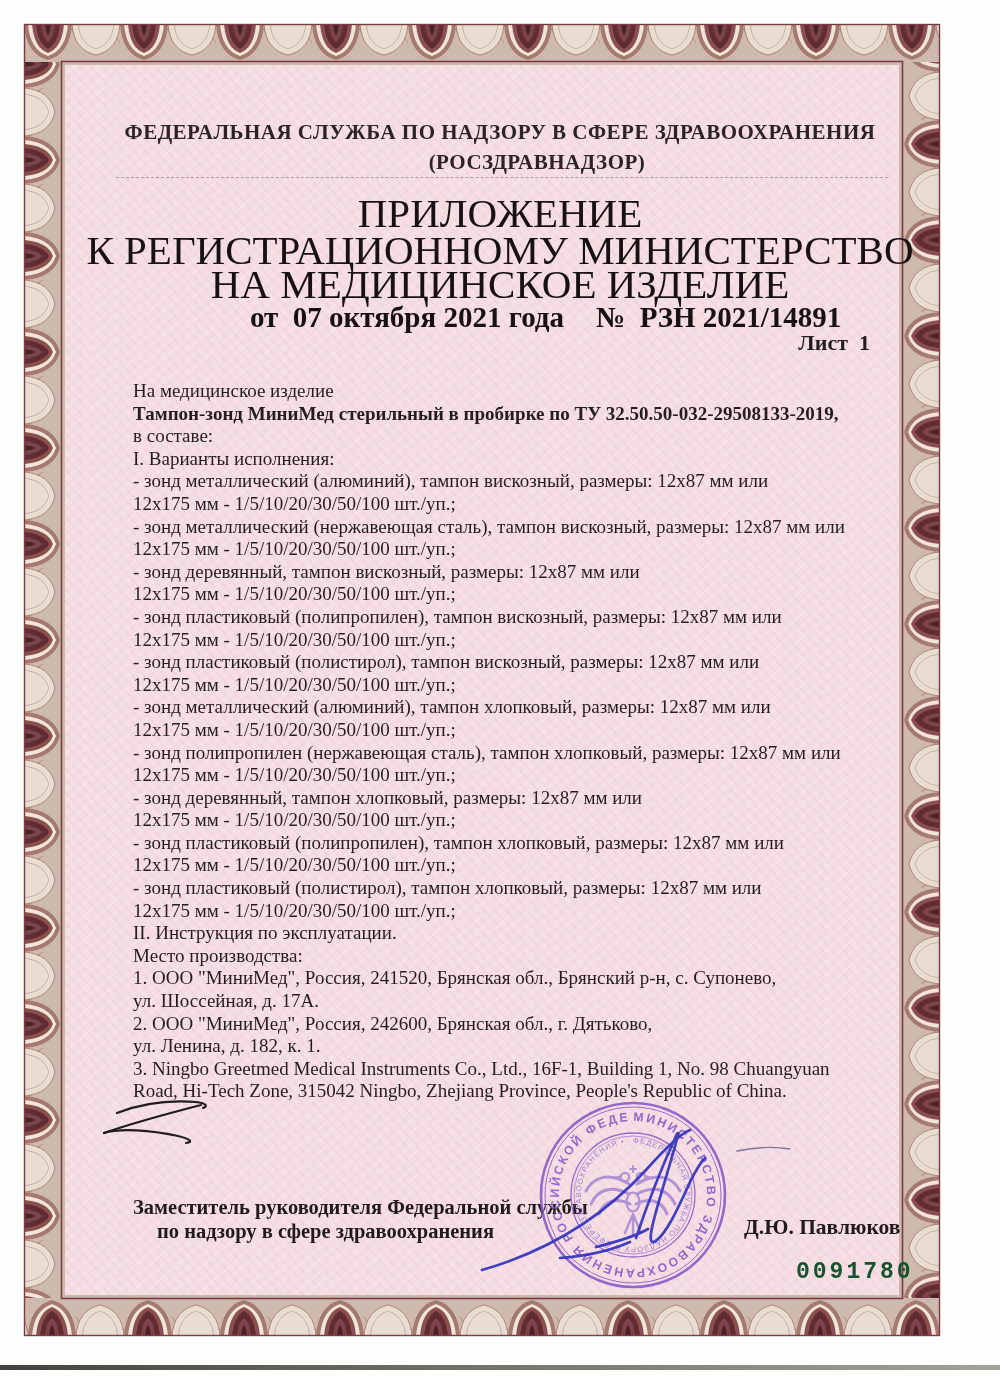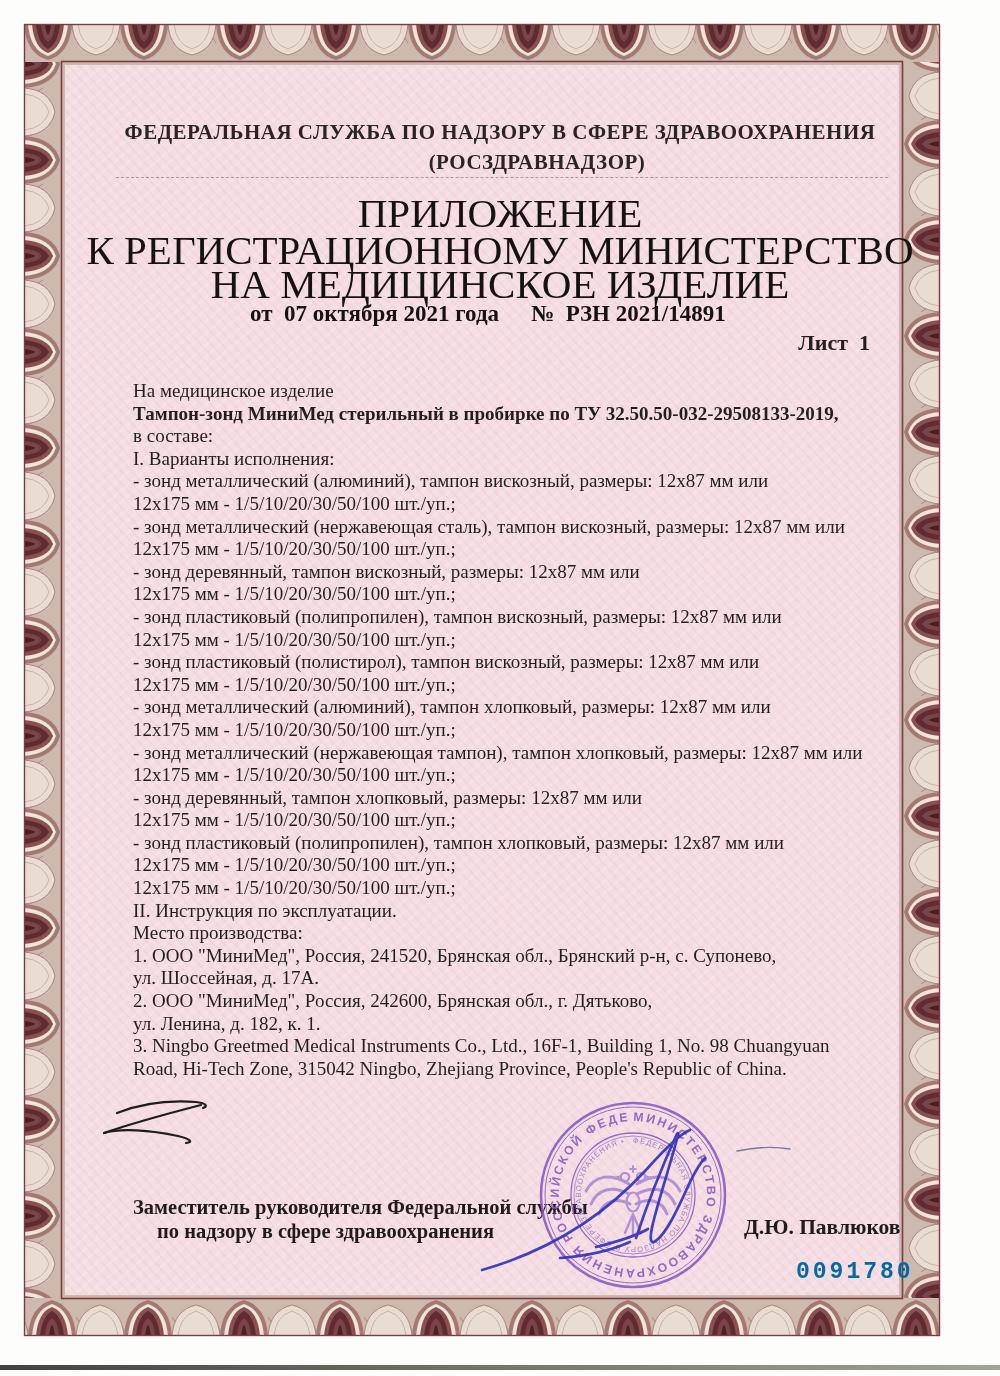--- a/index.html
+++ b/index.html
@@ -10,31 +10,31 @@
   .paper{position:absolute;left:65px;top:65px;width:834px;height:1230px;
     background-color:#f5dee3;
     background-image:
       repeating-linear-gradient(48deg, rgba(226,178,192,.16) 0 2px, rgba(0,0,0,0) 2px 8px),
       repeating-linear-gradient(-41deg, rgba(249,228,234,.5) 0 3px, rgba(0,0,0,0) 3px 9px),
       repeating-linear-gradient(90deg, rgba(238,205,214,.12) 0 5px, rgba(0,0,0,0) 5px 13px);}
   .t{position:absolute;color:#241d20;white-space:pre;font-weight:bold;}
   .center{left:0;width:1000px;text-align:center;}
   .hdr{font-size:21px;letter-spacing:.5px;color:#2c2327;}
   .ttl{font-size:41px;font-weight:normal;color:#171114;}
-  .dateline{top:301px;left:250px;font-size:23px;font-weight:bold;display:flex;gap:32px;color:#171114;}
+  .dateline{top:301px;left:250px;font-size:29px;font-weight:bold;display:flex;gap:32px;color:#171114;}
   .sheet{top:330px;right:130px;font-size:22px;font-weight:bold;}
   .body-block{position:absolute;left:133px;top:380px;width:770px;font-size:19px;
     line-height:22.6px;color:#241d20;}
   .bl{white-space:nowrap;}
   .bold{font-weight:bold;}
   .dashes{position:absolute;left:116px;top:177px;width:772px;height:0;
     border-top:1.5px dashed rgba(118,98,104,.55);}
   .sig{font-size:20.5px;font-weight:bold;color:#201a1d;}
   .serial{position:absolute;left:796px;top:1259px;font-family:"Liberation Mono",monospace;
-    font-size:23px;letter-spacing:3px;color:#0369a1;font-weight:bold;}
+    font-size:23px;letter-spacing:3px;color:#14532d;font-weight:bold;}
   .stamp-svg{position:absolute;left:534px;top:1096px;opacity:.88;}
   .sign-svg{position:absolute;left:460px;top:1110px;}
   .zmark-svg{position:absolute;left:90px;top:1095px;}
   .scanline{position:absolute;left:0;top:1365px;width:1000px;height:5px;
     background:linear-gradient(to right,#23211d,#55584e 45%,#8e948a);opacity:.85;}
 </style>
 </head>
 <body>
 
 <div class="page">
@@ -98,26 +98,27 @@
     <div class="bl">- зонд металлический (нержавеющая сталь), тампон вискозный, размеры: 12х87 мм или</div>
     <div class="bl">12х175 мм - 1/5/10/20/30/50/100 шт./уп.;</div>
     <div class="bl">- зонд деревянный, тампон вискозный, размеры: 12х87 мм или</div>
     <div class="bl">12х175 мм - 1/5/10/20/30/50/100 шт./уп.;</div>
     <div class="bl">- зонд пластиковый (полипропилен), тампон вискозный, размеры: 12х87 мм или</div>
     <div class="bl">12х175 мм - 1/5/10/20/30/50/100 шт./уп.;</div>
     <div class="bl">- зонд пластиковый (полистирол), тампон вискозный, размеры: 12х87 мм или</div>
     <div class="bl">12х175 мм - 1/5/10/20/30/50/100 шт./уп.;</div>
     <div class="bl">- зонд металлический (алюминий), тампон хлопковый, размеры: 12х87 мм или</div>
     <div class="bl">12х175 мм - 1/5/10/20/30/50/100 шт./уп.;</div>
-    <div class="bl">- зонд металлический (нержавеющая тампон), тампон хлопковый, размеры: 12х87 мм или</div>
+    <div class="bl">- зонд полипропилен (нержавеющая сталь), тампон хлопковый, размеры: 12х87 мм или</div>
     <div class="bl">12х175 мм - 1/5/10/20/30/50/100 шт./уп.;</div>
     <div class="bl">- зонд деревянный, тампон хлопковый, размеры: 12х87 мм или</div>
     <div class="bl">12х175 мм - 1/5/10/20/30/50/100 шт./уп.;</div>
     <div class="bl">- зонд пластиковый (полипропилен), тампон хлопковый, размеры: 12х87 мм или</div>
     <div class="bl">12х175 мм - 1/5/10/20/30/50/100 шт./уп.;</div>
+    <div class="bl">- зонд пластиковый (полистирол), тампон хлопковый, размеры: 12х87 мм или</div>
     <div class="bl">12х175 мм - 1/5/10/20/30/50/100 шт./уп.;</div>
     <div class="bl">II. Инструкция по эксплуатации.</div>
     <div class="bl">Место производства:</div>
     <div class="bl">1. ООО "МиниМед", Россия, 241520, Брянская обл., Брянский р-н, с. Супонево,</div>
     <div class="bl">ул. Шоссейная, д. 17А.</div>
     <div class="bl">2. ООО "МиниМед", Россия, 242600, Брянская обл., г. Дятьково,</div>
     <div class="bl">ул. Ленина, д. 182, к. 1.</div>
     <div class="bl">3. Ningbo Greetmed Medical Instruments Co., Ltd., 16F-1, Building 1, No. 98 Chuangyuan</div>
     <div class="bl">Road, Hi-Tech Zone, 315042 Ningbo, Zhejiang Province, People's Republic of China.</div>
   </div>

